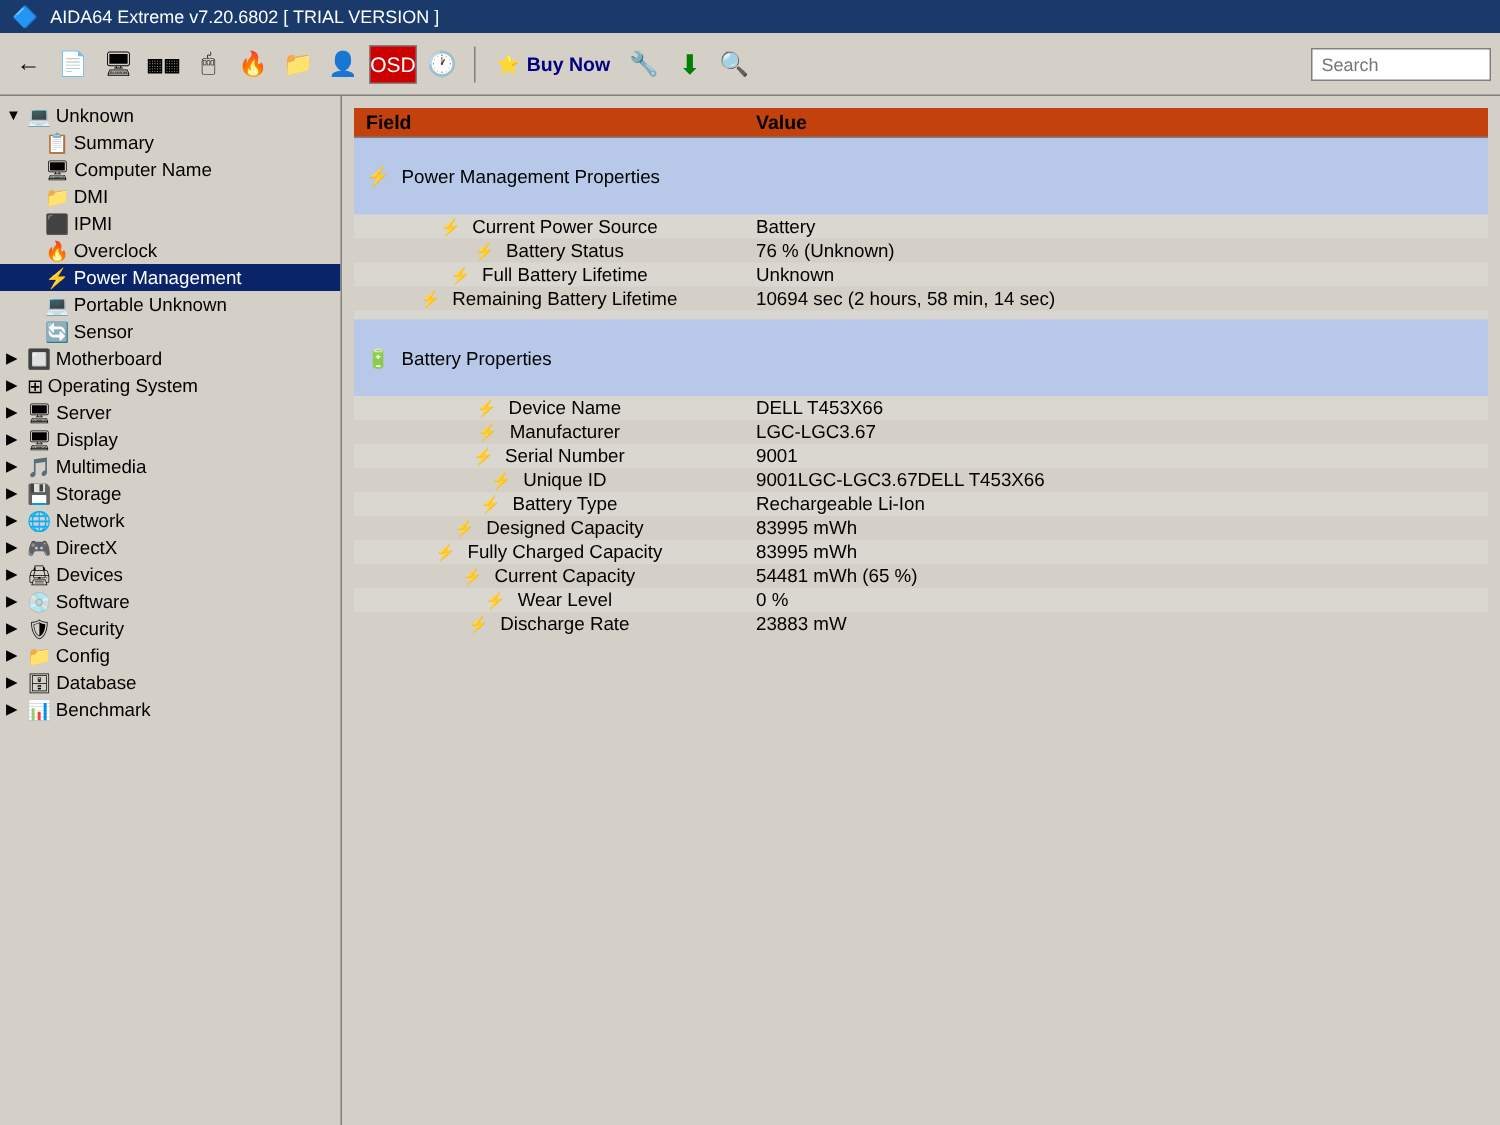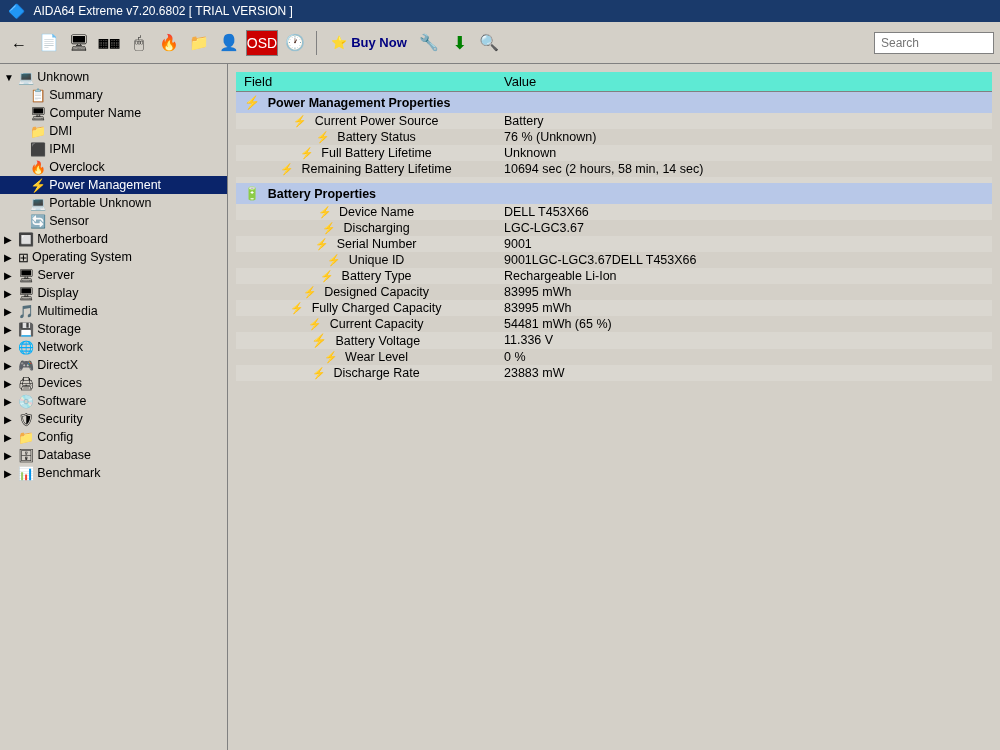--- a/index.html
+++ b/index.html
@@ -125,41 +125,41 @@
       padding: 8px;
     }
 
     
     .data-table {
       width: 100%;
       border-collapse: collapse;
     }
     .data-table th {
       text-align: left;
-      font-weight: normal;
+      font-weight: bold;
       padding: 2px 8px;
       border-bottom: 1px solid #808080;
-      background: #5eead4;
+      background: #c2410c;
       font-size: 13px;
     }
     .data-table td {
       padding: 1px 8px;
       vertical-align: top;
       font-size: 12.5px;
     }
     .data-table tr:nth-child(even) {
       background: rgba(255,255,255,0.15);
     }
     .section-header {
       background: #b8c8e8 !important;
       font-weight: bold;
     }
     .section-header td {
-      padding: 3px 8px;
-      font-weight: bold;
+      padding: 18px 8px;
+      font-weight: normal;
     }
     .field-icon {
       color: #228B22;
       font-size: 11px;
       margin-right: 4px;
     }
     .section-icon {
       color: #228B22;
       font-size: 13px;
       margin-right: 4px;
@@ -389,21 +389,21 @@
         <tr>
           <td class="field-cell">
             <span class="field-icon">⚡</span>
             <span>Device Name</span>
           </td>
           <td class="value-cell">DELL T453X66</td>
         </tr>
         <tr>
           <td class="field-cell">
             <span class="field-icon">⚡</span>
-            <span>Discharging</span>
+            <span>Manufacturer</span>
           </td>
           <td class="value-cell">LGC-LGC3.67</td>
         </tr>
         <tr>
           <td class="field-cell">
             <span class="field-icon">⚡</span>
             <span>Serial Number</span>
           </td>
           <td class="value-cell">9001</td>
         </tr>
@@ -436,27 +436,20 @@
           <td class="value-cell">83995 mWh</td>
         </tr>
         <tr>
           <td class="field-cell">
             <span class="field-icon">⚡</span>
             <span>Current Capacity</span>
           </td>
           <td class="value-cell">54481 mWh  (65 %)</td>
         </tr>
 
-        <tr>
-          <td class="field-cell">
-            <span class="battery-voltage-icon">⚡</span>
-            <span>Battery Voltage</span>
-          </td>
-          <td class="value-cell">11.336 V</td>
-        </tr>
         <tr>
           <td class="field-cell">
             <span class="field-icon">⚡</span>
             <span>Wear Level</span>
           </td>
           <td class="value-cell">0 %</td>
         </tr>
         <tr>
           <td class="field-cell">
             <span class="field-icon">⚡</span>

